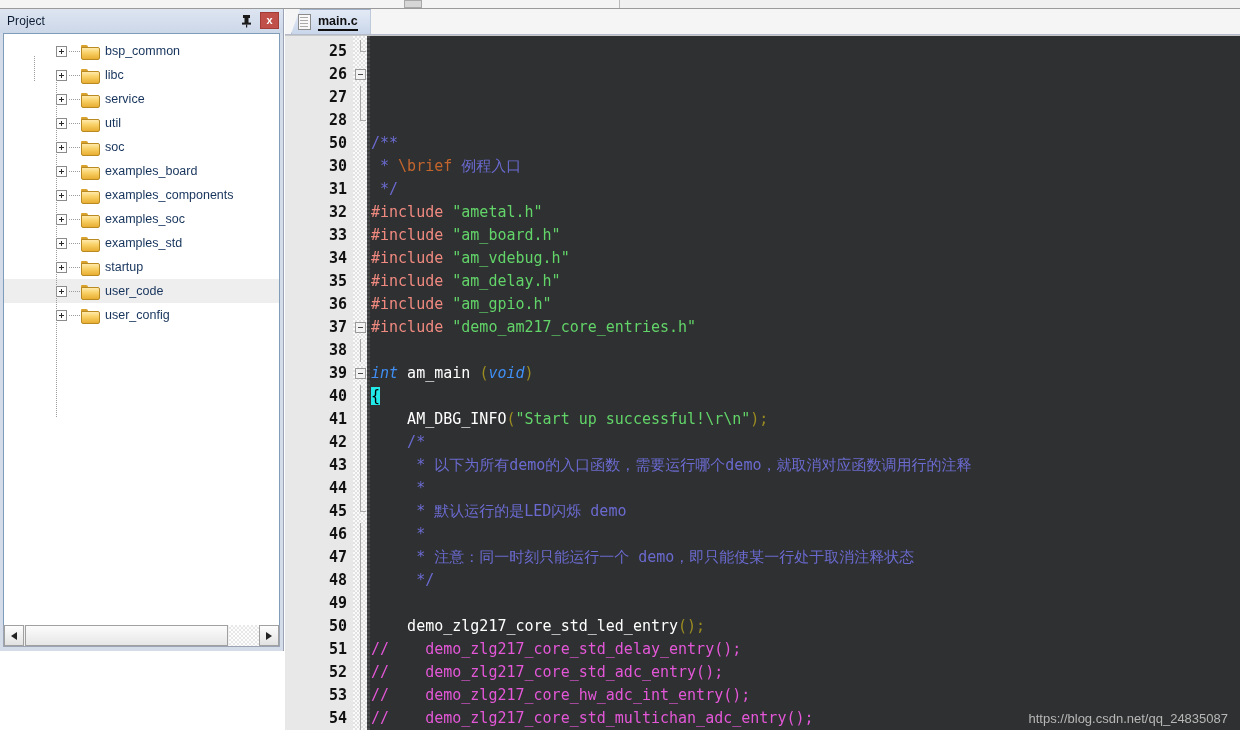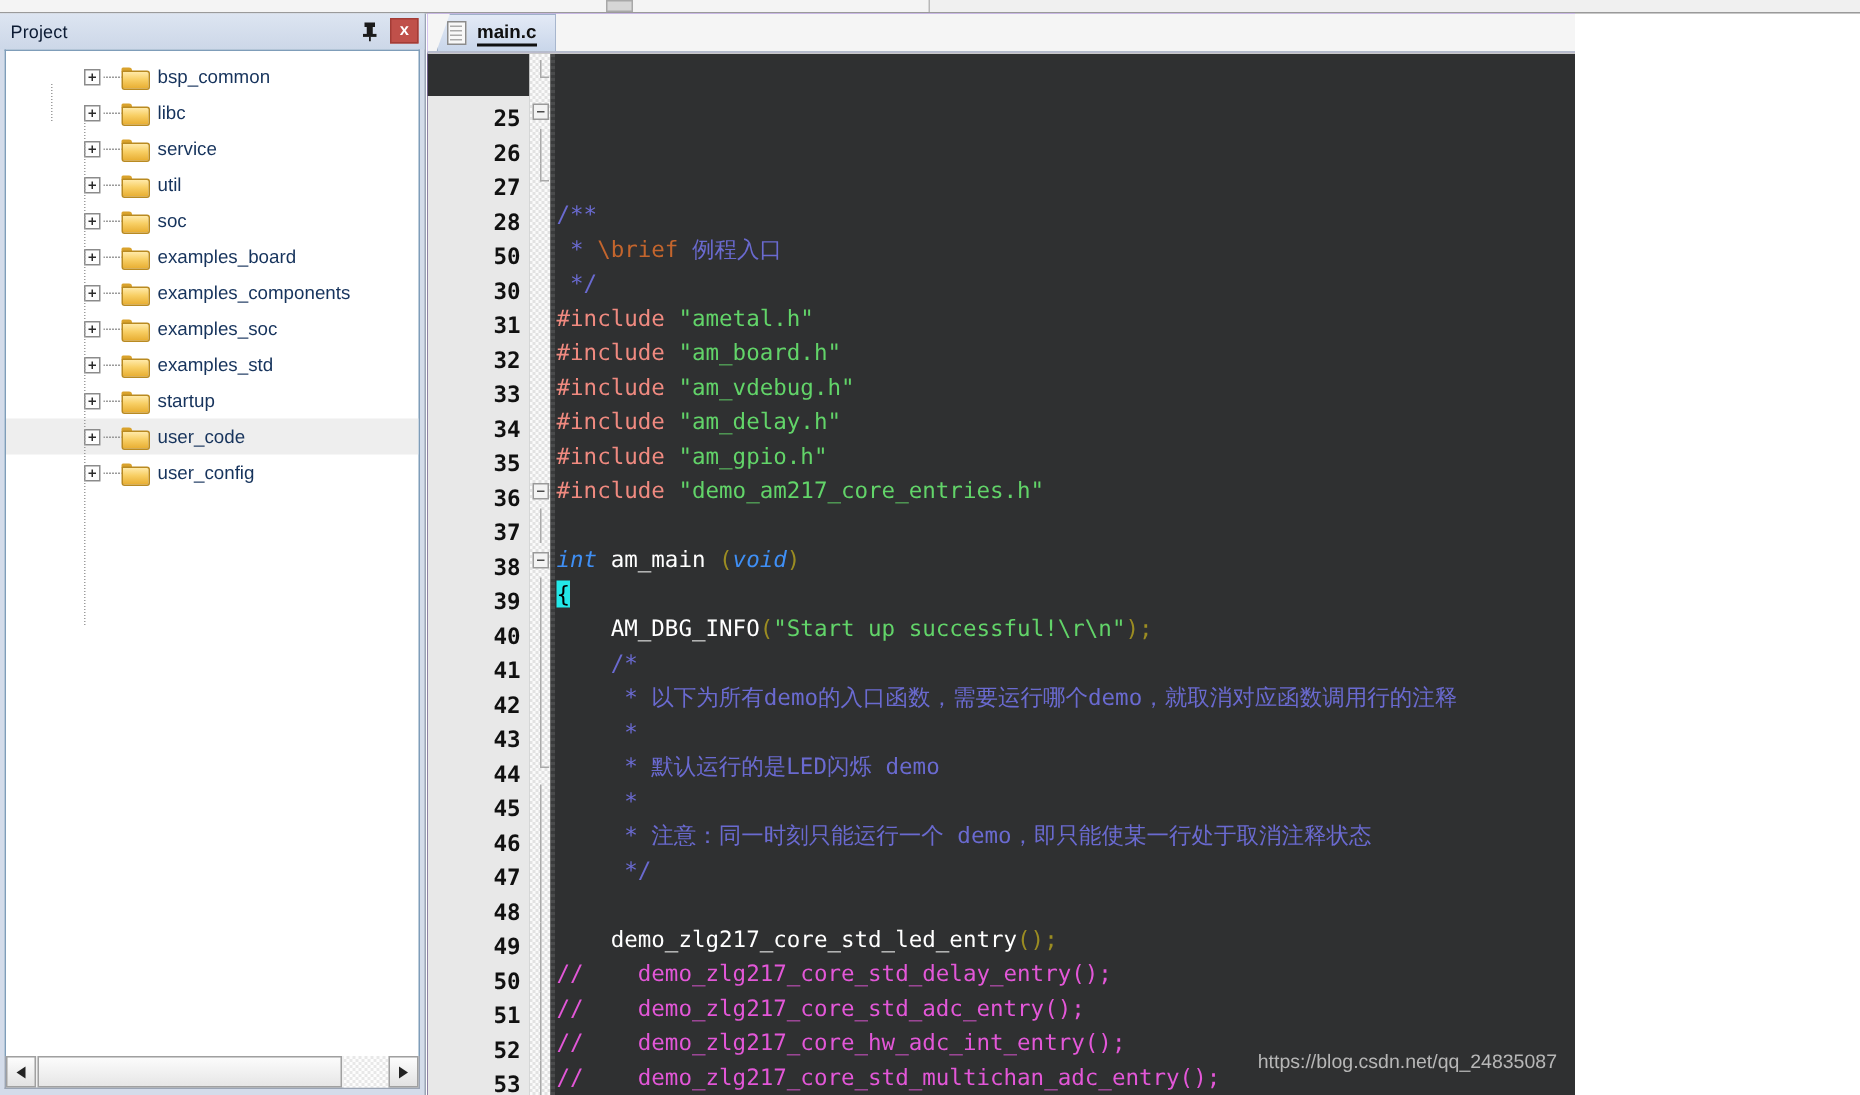--- a/index.html
+++ b/index.html
@@ -24,21 +24,21 @@
     background: #f4f4f4; border-right: 1px solid #b9b9b9;
   }
   .toolbar-strip .tb-btn {
     position: absolute; top: 0px; width: 18px; height: 8px;
     background: #d6d6d6; border: 1px solid #a8a8a8;
   }
 
   
   .project-panel {
     position: absolute; left: 0; top: 9px;
-    width: 284px; height: 721px;
+    width: 284px; height: 642px;
     background: #d4dcea;
     border-right: 1px solid #9aa4b4;
     display: flex; flex-direction: column;
   }
   .panel-header {
     height: 24px; flex: 0 0 24px;
     background: linear-gradient(to bottom, #dde5f1 0%, #ccd7e8 100%);
     display: flex; align-items: center;
     padding-left: 7px;
     position: relative;
@@ -181,22 +181,22 @@
   }
   .hs-track {
     flex: 0 0 30px;
     background-image: repeating-conic-gradient(#e8e8e8 0% 25%, #fdfdfd 0% 50%);
     background-size: 4px 4px;
   }
 
   
   .editor-area {
     position: absolute; left: 285px; top: 9px;
-    width: 765px; height: 721px;
-    background: #6d28d9;
+    width: 955px; height: 721px;
+    background: #000000;
     display: flex; flex-direction: column;
   }
   .tabstrip {
     flex: 0 0 26px; height: 26px;
     background: #f5f5f5;
     border-bottom: 1px solid #b4bccb;
     position: relative;
     display: flex; align-items: flex-end;
   }
   .tab {
@@ -241,21 +241,20 @@
   .gutter {
     flex: 0 0 68px;
     background: #e8e8e8;
     text-align: right;
     padding-top: 4px;
     font-family: "DejaVu Sans Mono", monospace;
     font-size: 15px;
     color: #111111;
     font-weight: bold;
     user-select: none;
-    margin-top: 28px;
   }
   .gutter .ln { height: 23px; line-height: 23px; padding-right: 6px; }
 
   .foldmargin {
     flex: 0 0 14px;
     background: #eeeeee;
     background-image: repeating-conic-gradient(#e2e2e2 0% 25%, #fafafa 0% 50%);
     background-size: 4px 4px;
     padding-top: 4px;
     position: relative;
@@ -301,21 +300,21 @@
   .t-pre   { color: #f08a80; }
   .t-str   { color: #62d469; }
   .t-kw    { color: #3f8ff5; font-style: italic; }
   .t-plain { color: #ffffff; }
   .t-punct { color: #9b8c22; }
   .t-cmt   { color: #6a6ad0; }
   .t-cmtpink { color: #e357d8; }
   .t-brace-sel { background: #23e8e8; color: #000000; }
 
   .watermark {
-    position: absolute; right: 12px; bottom: 15px;
+    position: absolute; right: 12px; bottom: 4px;
     font-size: 13px; color: #b7b7b7;
     font-family: "Liberation Sans", sans-serif;
     pointer-events: none;
   }
 </style>
 </head>
 <body>
 
 <div id="app">
 

